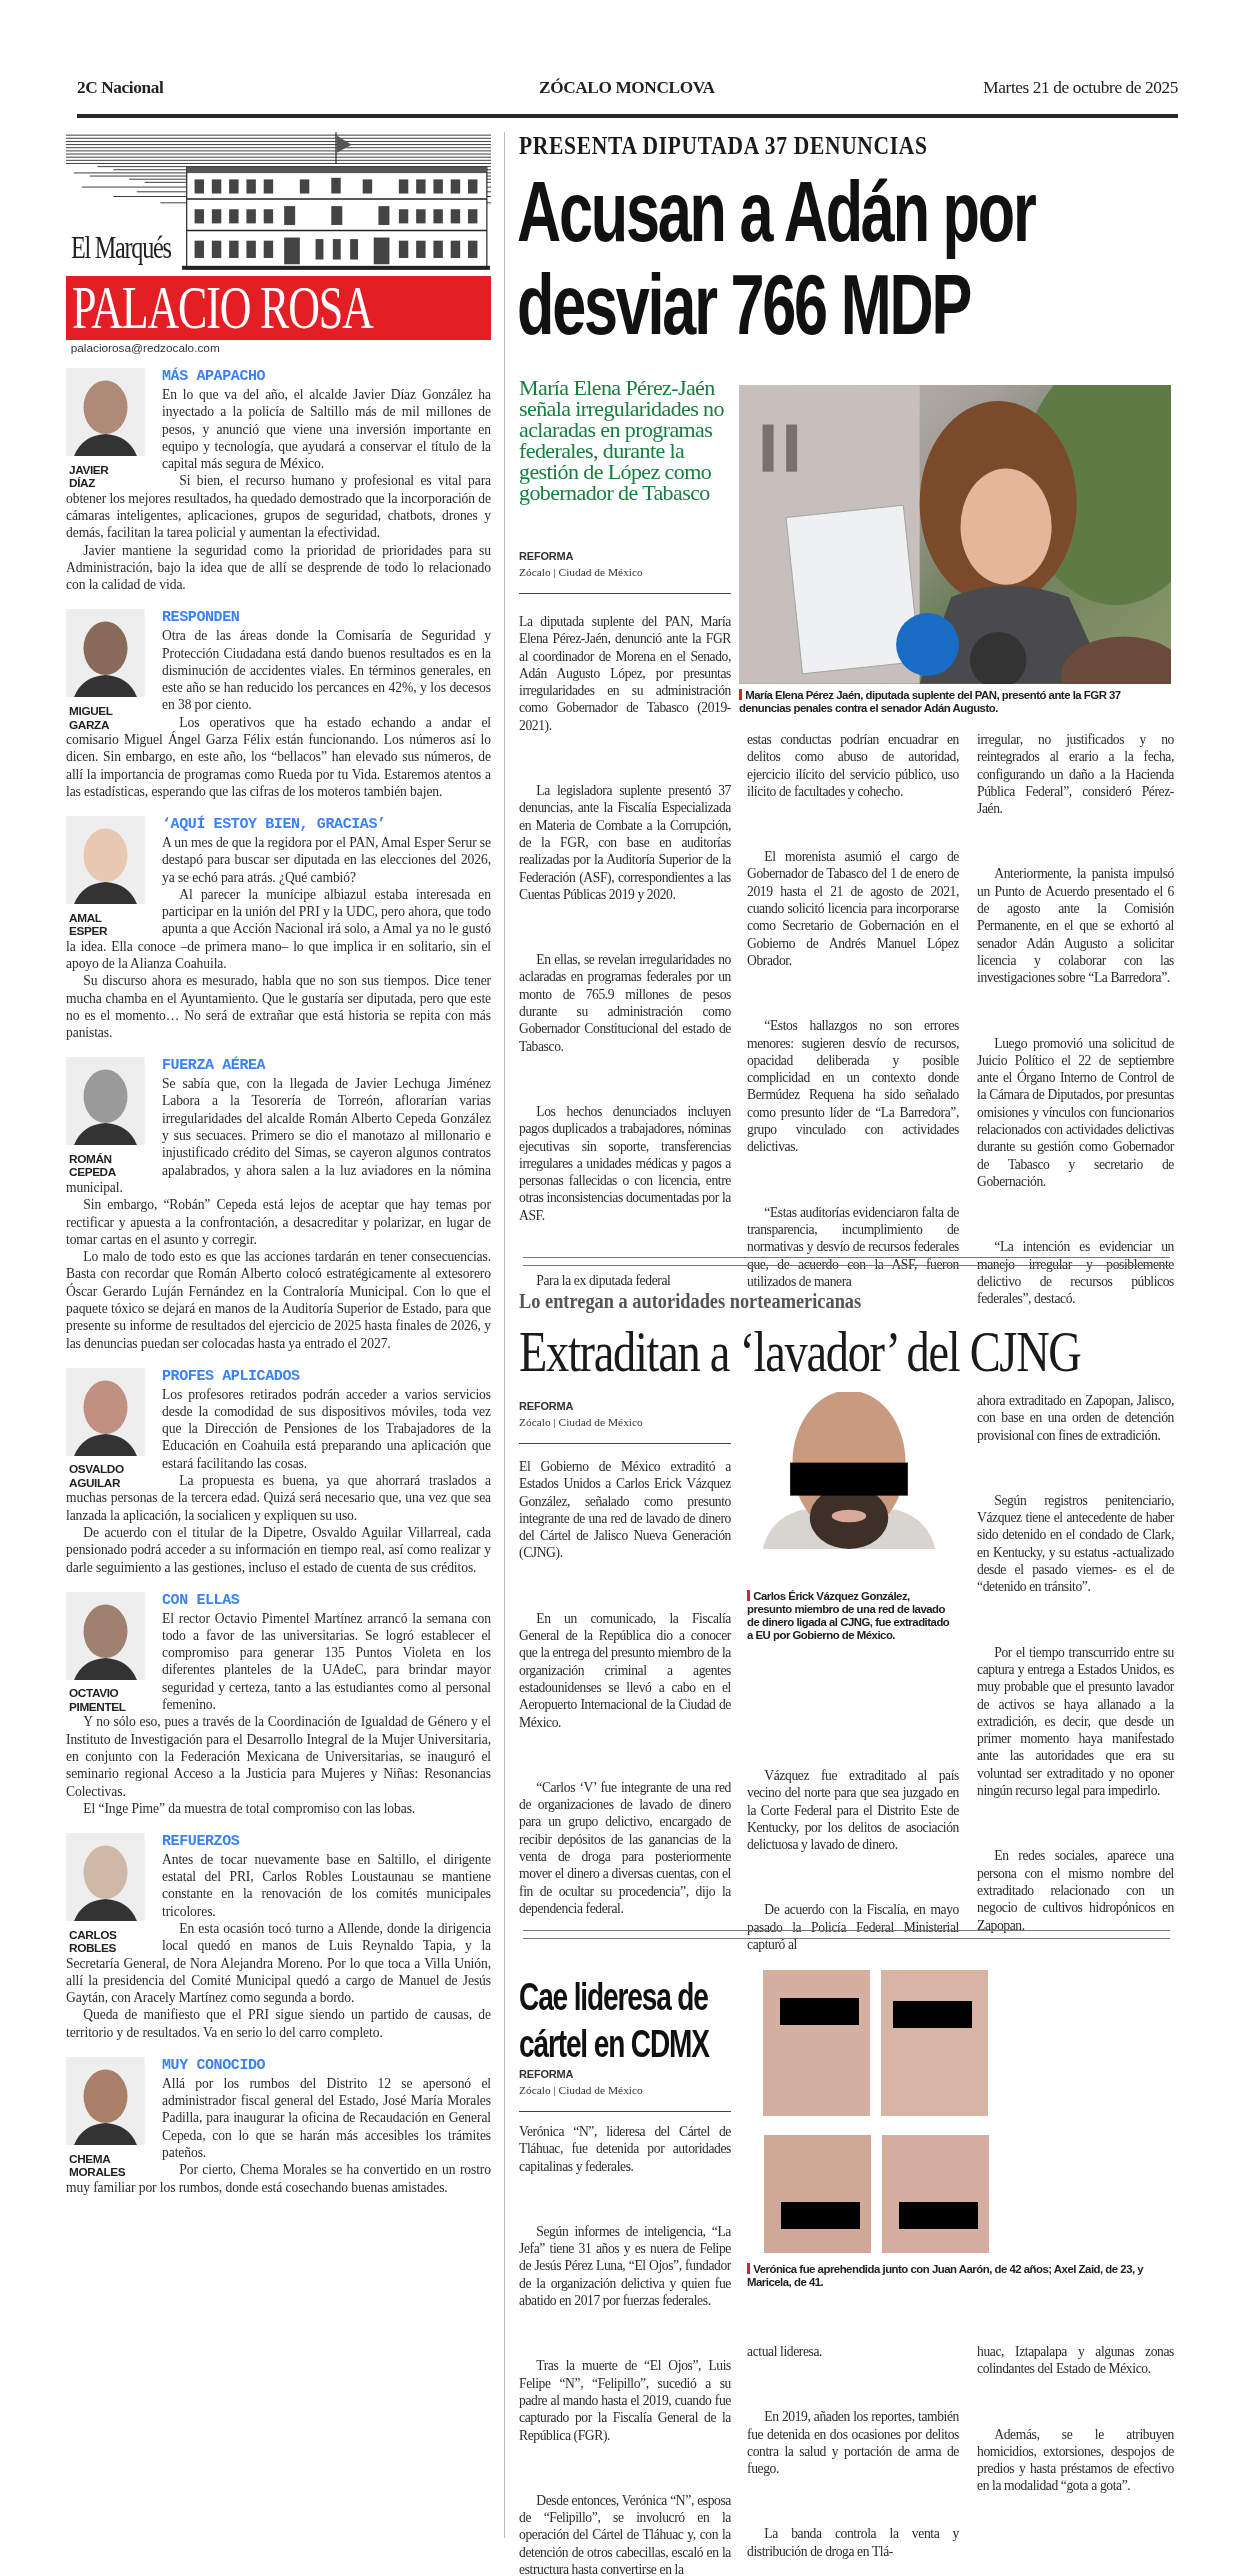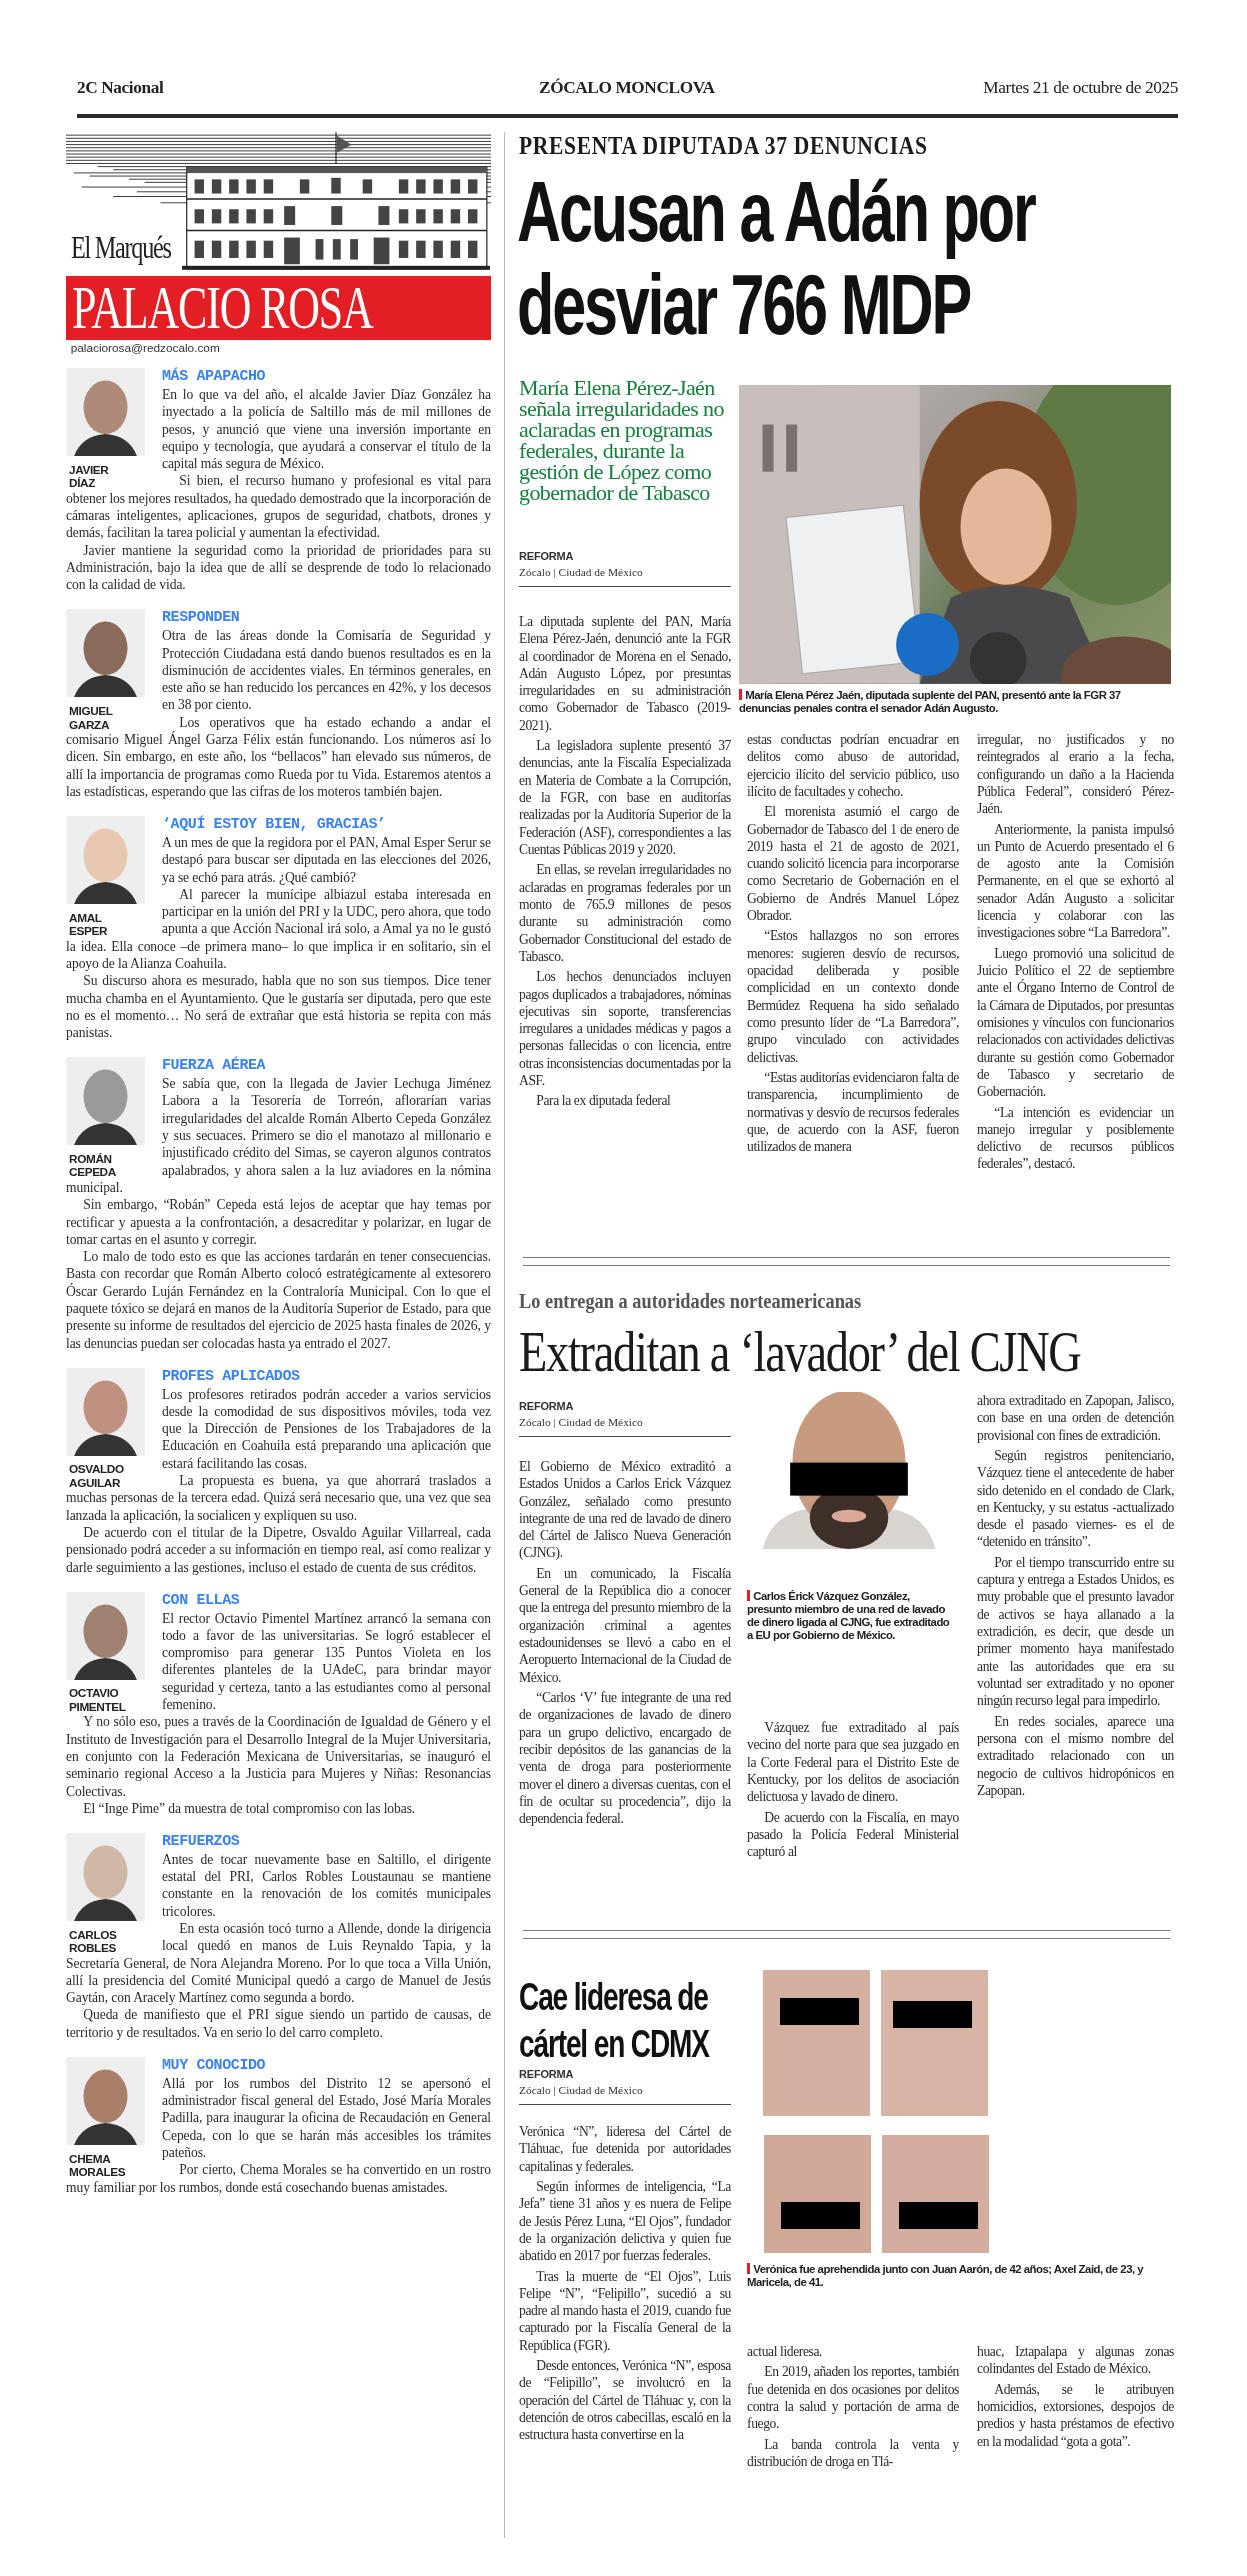--- a/index.html
+++ b/index.html
@@ -36,27 +36,27 @@
   .item::after { content: ""; display: block; clear: both; }
   .portrait-wrap { float: left; width: 96px; height: 118px; }
 
   
   .main { position: absolute; left: 519px; top: 132px; width: 653px; }
   .kicker-top { position: absolute; left: 0; top: 0; font-family: "Liberation Serif", serif; font-weight: bold; font-size: 25px; letter-spacing: 0.8px; color: #1a1a1a; transform: scaleX(0.86); transform-origin: left; }
   .headline-main { position: absolute; left: -1.6px; top: 33px; font-family: "Liberation Sans", sans-serif; font-weight: bold; font-size: 85px; line-height: 93px; letter-spacing: -3.1px; color: #111; transform: scaleX(0.72); transform-origin: left top; width: 944px; }
   .deck { position: absolute; left: 0; top: 245px; width: 212px; font-family: "Liberation Serif", serif; font-size: 22px; line-height: 21px; letter-spacing: -0.6px; color: #15803d; }
   .byline { position: absolute; left: 0; width: 212px; }
   .byline-agency { font-family: "Liberation Sans", sans-serif; font-weight: bold; font-size: 11px; letter-spacing: -0.2px; color: #333; }
-  .byline-loc { font-family: "Liberation Serif", serif; font-size: 11.4px; color: #333; margin-top: 3.9px; padding-bottom: 8px; border-bottom: 1.6px solid #444; }
+  .byline-loc { font-family: "Liberation Serif", serif; font-size: 11.4px; color: #333; margin-top: 3.9px; padding-bottom: 15px; border-bottom: 1.6px solid #444; }
   .photo-main { position: absolute; left: 220px; top: 253px; width: 432px; height: 299px; background: linear-gradient(135deg, #c9c3c0 0%, #a6a09c 35%, #6b7e5a 60%, #8c9a6c 100%); overflow: hidden; }
   .caption { font-family: "Liberation Sans", sans-serif; font-weight: bold; font-size: 11.4px; line-height: 13px; color: #222; letter-spacing: -0.5px; }
   .caption .bar { display: inline-block; width: 3.1px; height: 11px; background: #e31e24; margin-right: 3.1px; vertical-align: -0.8px; }
   .body-col { position: absolute; width: 212px; font-size: 13.6px; line-height: 17.3px; text-align: justify; color: #2b2b2b; letter-spacing: -0.4px; }
   .body-col p { margin-bottom: 3.1px; }
-  .body-col p.ind { text-indent: 17.3px; }
+  .body-col p.ind { text-indent: 17.3px; margin-top: 48px; }
 
   .double-rule { position: absolute; left: 523px; width: 647px; height: 9.4px; border-top: 1.6px solid #777; border-bottom: 1.6px solid #777; }
 
   
   .ext { position: absolute; left: 519px; top: 1290px; width: 653px; }
   .ext-kicker { position: absolute; left: 0; top: 0; font-family: "Liberation Serif", serif; font-weight: bold; font-size: 20.4px; color: #555; letter-spacing: 0px; transform: scaleX(0.9); transform-origin: left; }
   .ext-headline { position: absolute; left: 0; top: 30px; font-family: "Liberation Serif", serif; font-size: 58px; line-height: 63px; color: #1a1a1a; letter-spacing: -1.6px; transform: scaleX(0.8); transform-origin: left top; width: 865px; }
   .ext-photo { position: absolute; left: 228px; top: 102px; width: 118px; height: 164px; }
 
   

